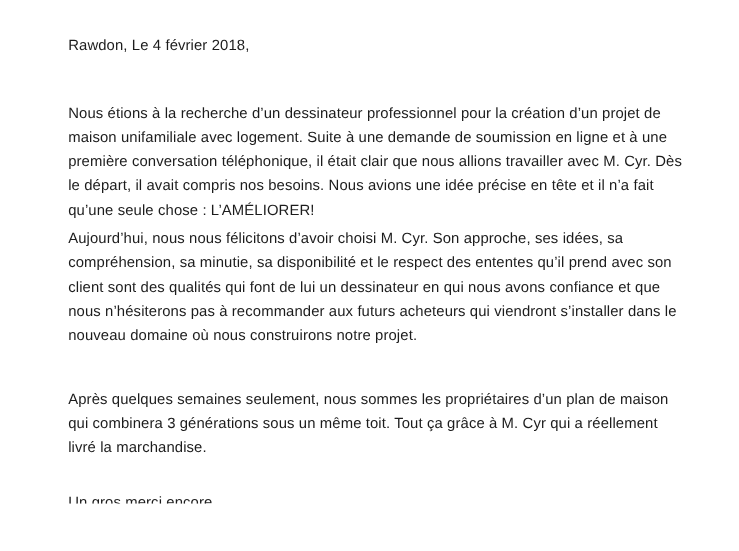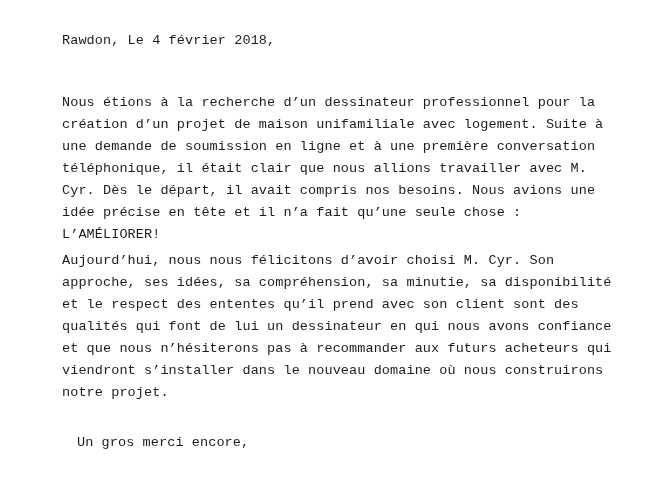--- a/index.html
+++ b/index.html
@@ -6,41 +6,41 @@
     margin: 0;
     padding: 0;
     background: #ffffff;
   }
   .page {
     position: relative;
     width: 672px;
     height: 458px;
     background: #ffffff;
     overflow: hidden;
-    font-family: Liberation Mono, monospace;
+    font-family: Liberation Sans, sans-serif;
     color: #1c1c1c;
     box-sizing: border-box;
     padding: 30px 36px 0 62px;
   }
   .letter-text {
     font-size: 13.5px;
     line-height: 22px;
     letter-spacing: 0.1px;
   }
   .date-line {
     margin: 0 0 40px 0;
   }
   .para {
     margin: 0 14px 4px 0;
   }
   .para.gap-before {
     margin-top: 36px;
   }
   .closing-line {
-    margin: 28px 0 6px 15px;
+    margin: 28px 0 6px 0;
   }
   .signature-line {
     margin: 0;
   }
   .spellcheck-underline {
     border-bottom: 1px solid #1c1c1c;
     text-decoration: underline wavy #cc3333 1px;
     text-underline-offset: 4px;
     padding-bottom: 12px;
     text-align: right;
@@ -50,20 +50,21 @@
 <body>
 
 <div class="page letter-text">
 
   <p class="date-line">Rawdon, Le 4 février 2018,</p>
 
   <p class="para">Nous étions à la recherche d’un dessinateur professionnel pour la création d’un projet de maison unifamiliale avec logement. Suite à une demande de soumission en ligne et à une première conversation téléphonique, il était clair que nous allions travailler avec M. Cyr. Dès le départ, il avait compris nos besoins. Nous avions une idée précise en tête et il n’a fait qu’une seule chose : L’AMÉLIORER!</p>
 
   <p class="para">Aujourd’hui, nous nous félicitons d’avoir choisi M. Cyr. Son approche, ses idées, sa compréhension, sa minutie, sa disponibilité et le respect des ententes qu’il prend avec son client sont des qualités qui font de lui un dessinateur en qui nous avons confiance et que nous n’hésiterons pas à recommander aux futurs acheteurs qui viendront s’installer dans le nouveau domaine où nous construirons notre projet.</p>
 
+  <p class="para gap-before">Après quelques semaines seulement, nous sommes les propriétaires d’un plan de maison qui combinera 3 générations sous un même toit. Tout ça grâce à M. Cyr qui a réellement livré la marchandise.</p>
 
   <p class="closing-line">Un gros merci encore,</p>
 
   <p class="signature-line">
     <span>F. St-Georges et M </span><span class="spellcheck-underline">Aloise Mireault</span>
   </p>
 
 </div>
 
 </body></html>

